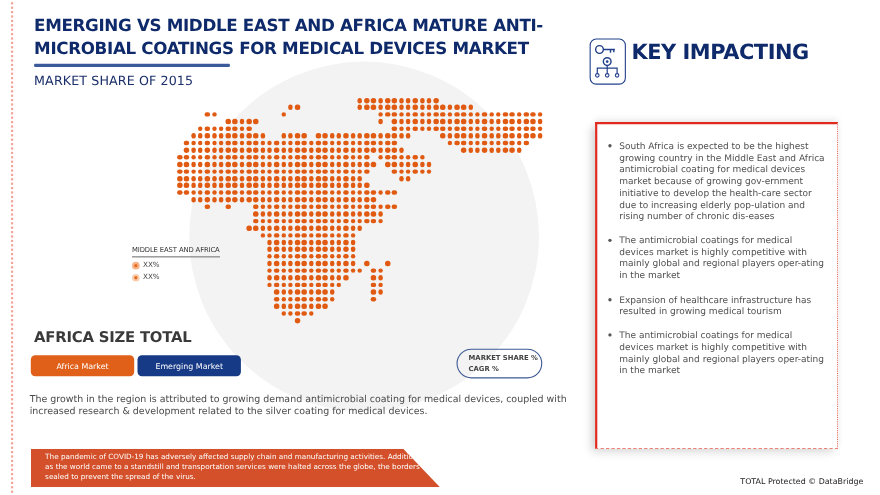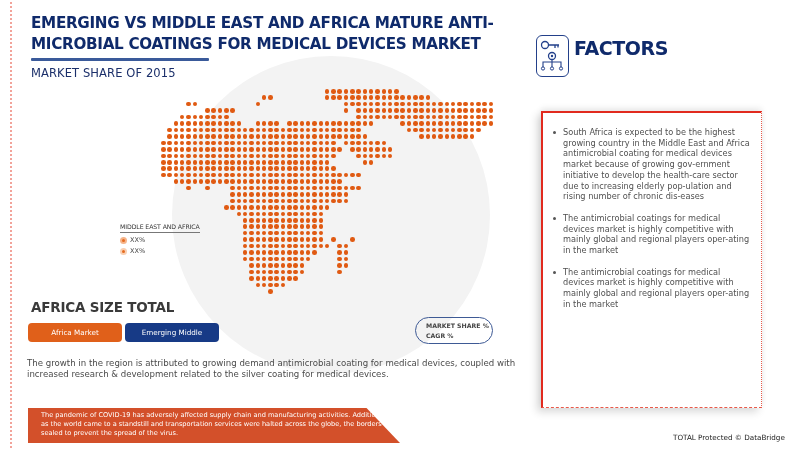--- a/index.html
+++ b/index.html
@@ -768,21 +768,21 @@
     <span>XX%</span>
   </div>
   <div class="legend-row">
     <span class="legend-icon b"></span>
     <span>XX%</span>
   </div>
 </div>
 
 <div class="size-title">AFRICA SIZE TOTAL</div>
 <div class="btn btn-mature">Africa Market</div>
-<div class="btn btn-emerging">Emerging Middle</div>
+<div class="btn btn-emerging">Emerging Market</div>
 
 <div class="pill">
   <div>MARKET SHARE %</div>
   <div>CAGR %</div>
 </div>
 
 <div class="growth">The growth in the region is attributed to growing demand antimicrobial coating for medical devices, coupled with increased research &amp; development related to the silver coating for medical devices.</div>
 
 <div class="covid">The pandemic of COVID-19 has adversely affected supply chain and manufacturing activities. Additionally, as the world came to a standstill and transportation services were halted across the globe, the borders were sealed to prevent the spread of the virus.</div>
 
@@ -792,24 +792,25 @@
     <path d="M11.5 9 H22 M18 9 v3 M21 9 v2.5" stroke="#23408a" stroke-width="1.3" fill="none"></path>
     <circle cx="15" cy="20" r="3.5" fill="none" stroke="#23408a" stroke-width="1.3"></circle>
     <circle cx="15" cy="20" r="1.2" fill="#23408a"></circle>
     <path d="M15 24 V31 M15 26 H6 V31 M15 26 H24 V31" stroke="#23408a" stroke-width="1.1" fill="none"></path>
     <circle cx="6" cy="32.5" r="1.6" fill="none" stroke="#23408a" stroke-width="1"></circle>
     <circle cx="15" cy="32.5" r="1.6" fill="none" stroke="#23408a" stroke-width="1"></circle>
     <circle cx="24" cy="32.5" r="1.6" fill="none" stroke="#23408a" stroke-width="1"></circle>
   </svg>
 </div>
 <div class="kif-title">
-  <div>FACTORS</div>
+  <div>KEY IMPACTING</div>
 </div>
 
 <div class="panel">
   <ul>
     <li>South Africa is expected to be the highest growing country in the Middle East and Africa antimicrobial coating for medical devices market because of growing gov-ernment initiative to develop the health-care sector due to increasing elderly pop-ulation and rising number of chronic dis-eases</li>
     <li>The antimicrobial coatings for medical devices market is highly competitive with mainly global and regional players oper-ating in the market</li>
+    <li>Expansion of healthcare infrastructure has resulted in growing medical tourism</li>
     <li>The antimicrobial coatings for medical devices market is highly competitive with mainly global and regional players oper-ating in the market</li>
   </ul>
 </div>
 
 <div class="dmca">TOTAL Protected © DataBridge</div>
 
 </body></html>

